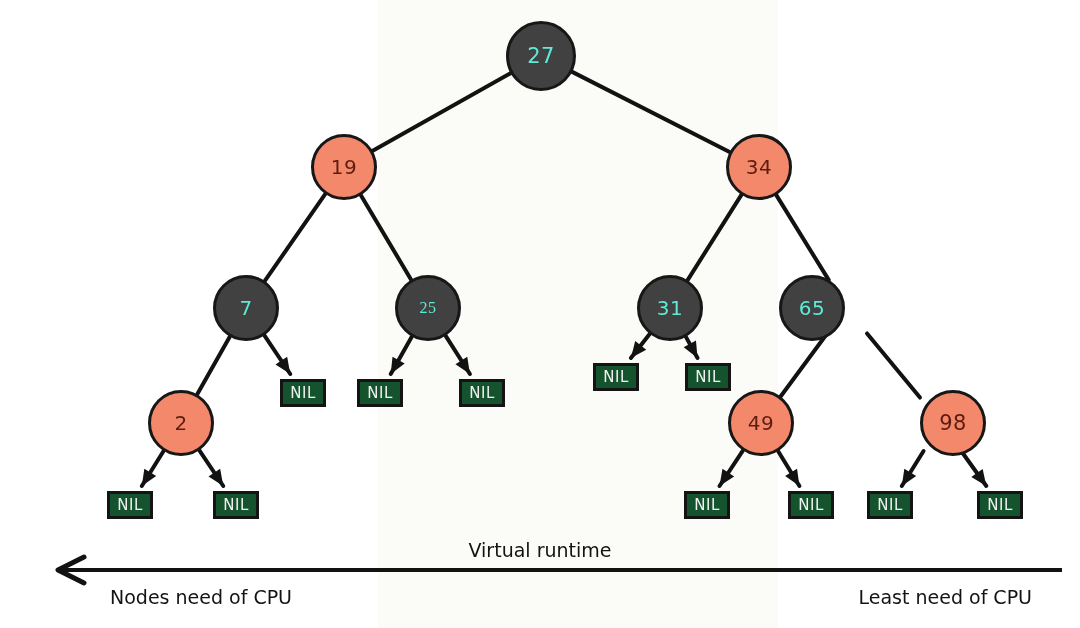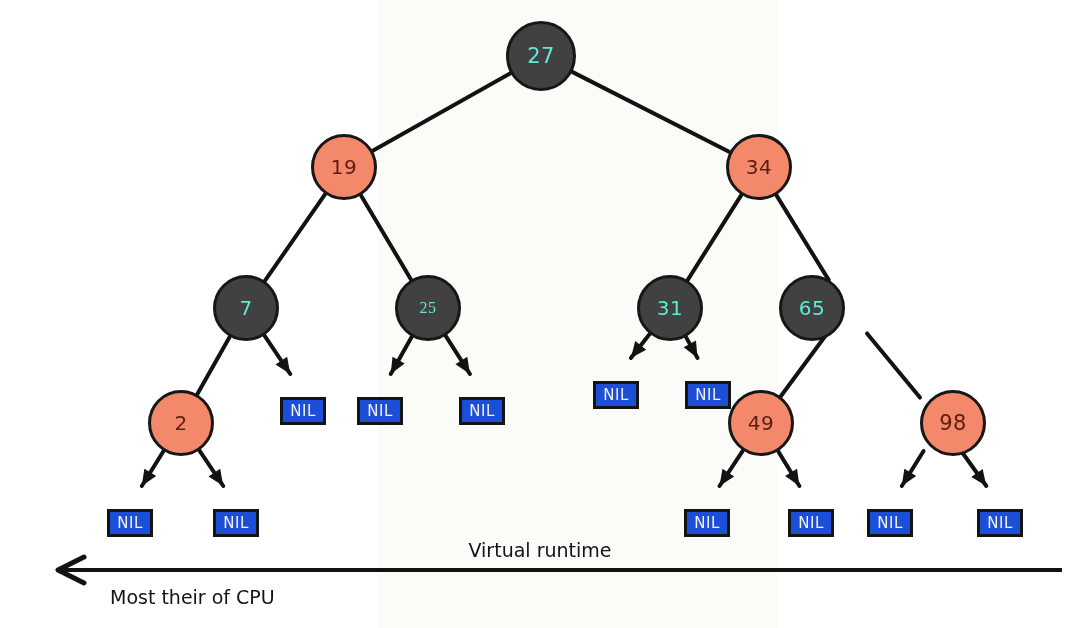--- a/index.html
+++ b/index.html
@@ -46,30 +46,29 @@
     background: #414141;
     color: #5eead4;
   }
   .node.red {
     background: #f4886b;
     color: #5c1c10;
   }
   .nil {
     position: absolute;
     box-sizing: border-box;
-    background: #1d4ed8;
+    background: #14532d;
     border: 3px solid #141414;
     color: #f0f0f0;
     display: flex;
     align-items: center;
     justify-content: center;
     font-size: 15px;
     letter-spacing: 0.5px;
     user-select: none;
-    margin-top: 18px;
   }
   #note {
     position: absolute;
     left: 463px;
     top: 126px;
     width: 200px;
     font-size: 19px;
     line-height: 25px;
     color: #1a1a1a;
     white-space: pre-line;
@@ -171,16 +170,17 @@
     </div>
 
 
   <svg id="axis-layer" style="position:absolute;left:0;top:0;width:1080px;height:628px;" viewBox="0 0 1080 628" xmlns="http://www.w3.org/2000/svg">
       <line x1="62" y1="570" x2="1062" y2="570" stroke="#121212" stroke-width="4"></line>
       <polyline points="84,557 58,570 84,583" fill="none" stroke="#121212" stroke-width="5" stroke-linecap="round" stroke-linejoin="round"></polyline>
     </svg>
 
   <div id="axis-title">Virtual runtime</div>
 
-  <div id="label-left">Most their of CPU</div>
+  <div id="label-left">Nodes need of CPU</div>
 
+  <div id="label-right">Least need of CPU</div>
 
 </div>
 
 </body></html>

